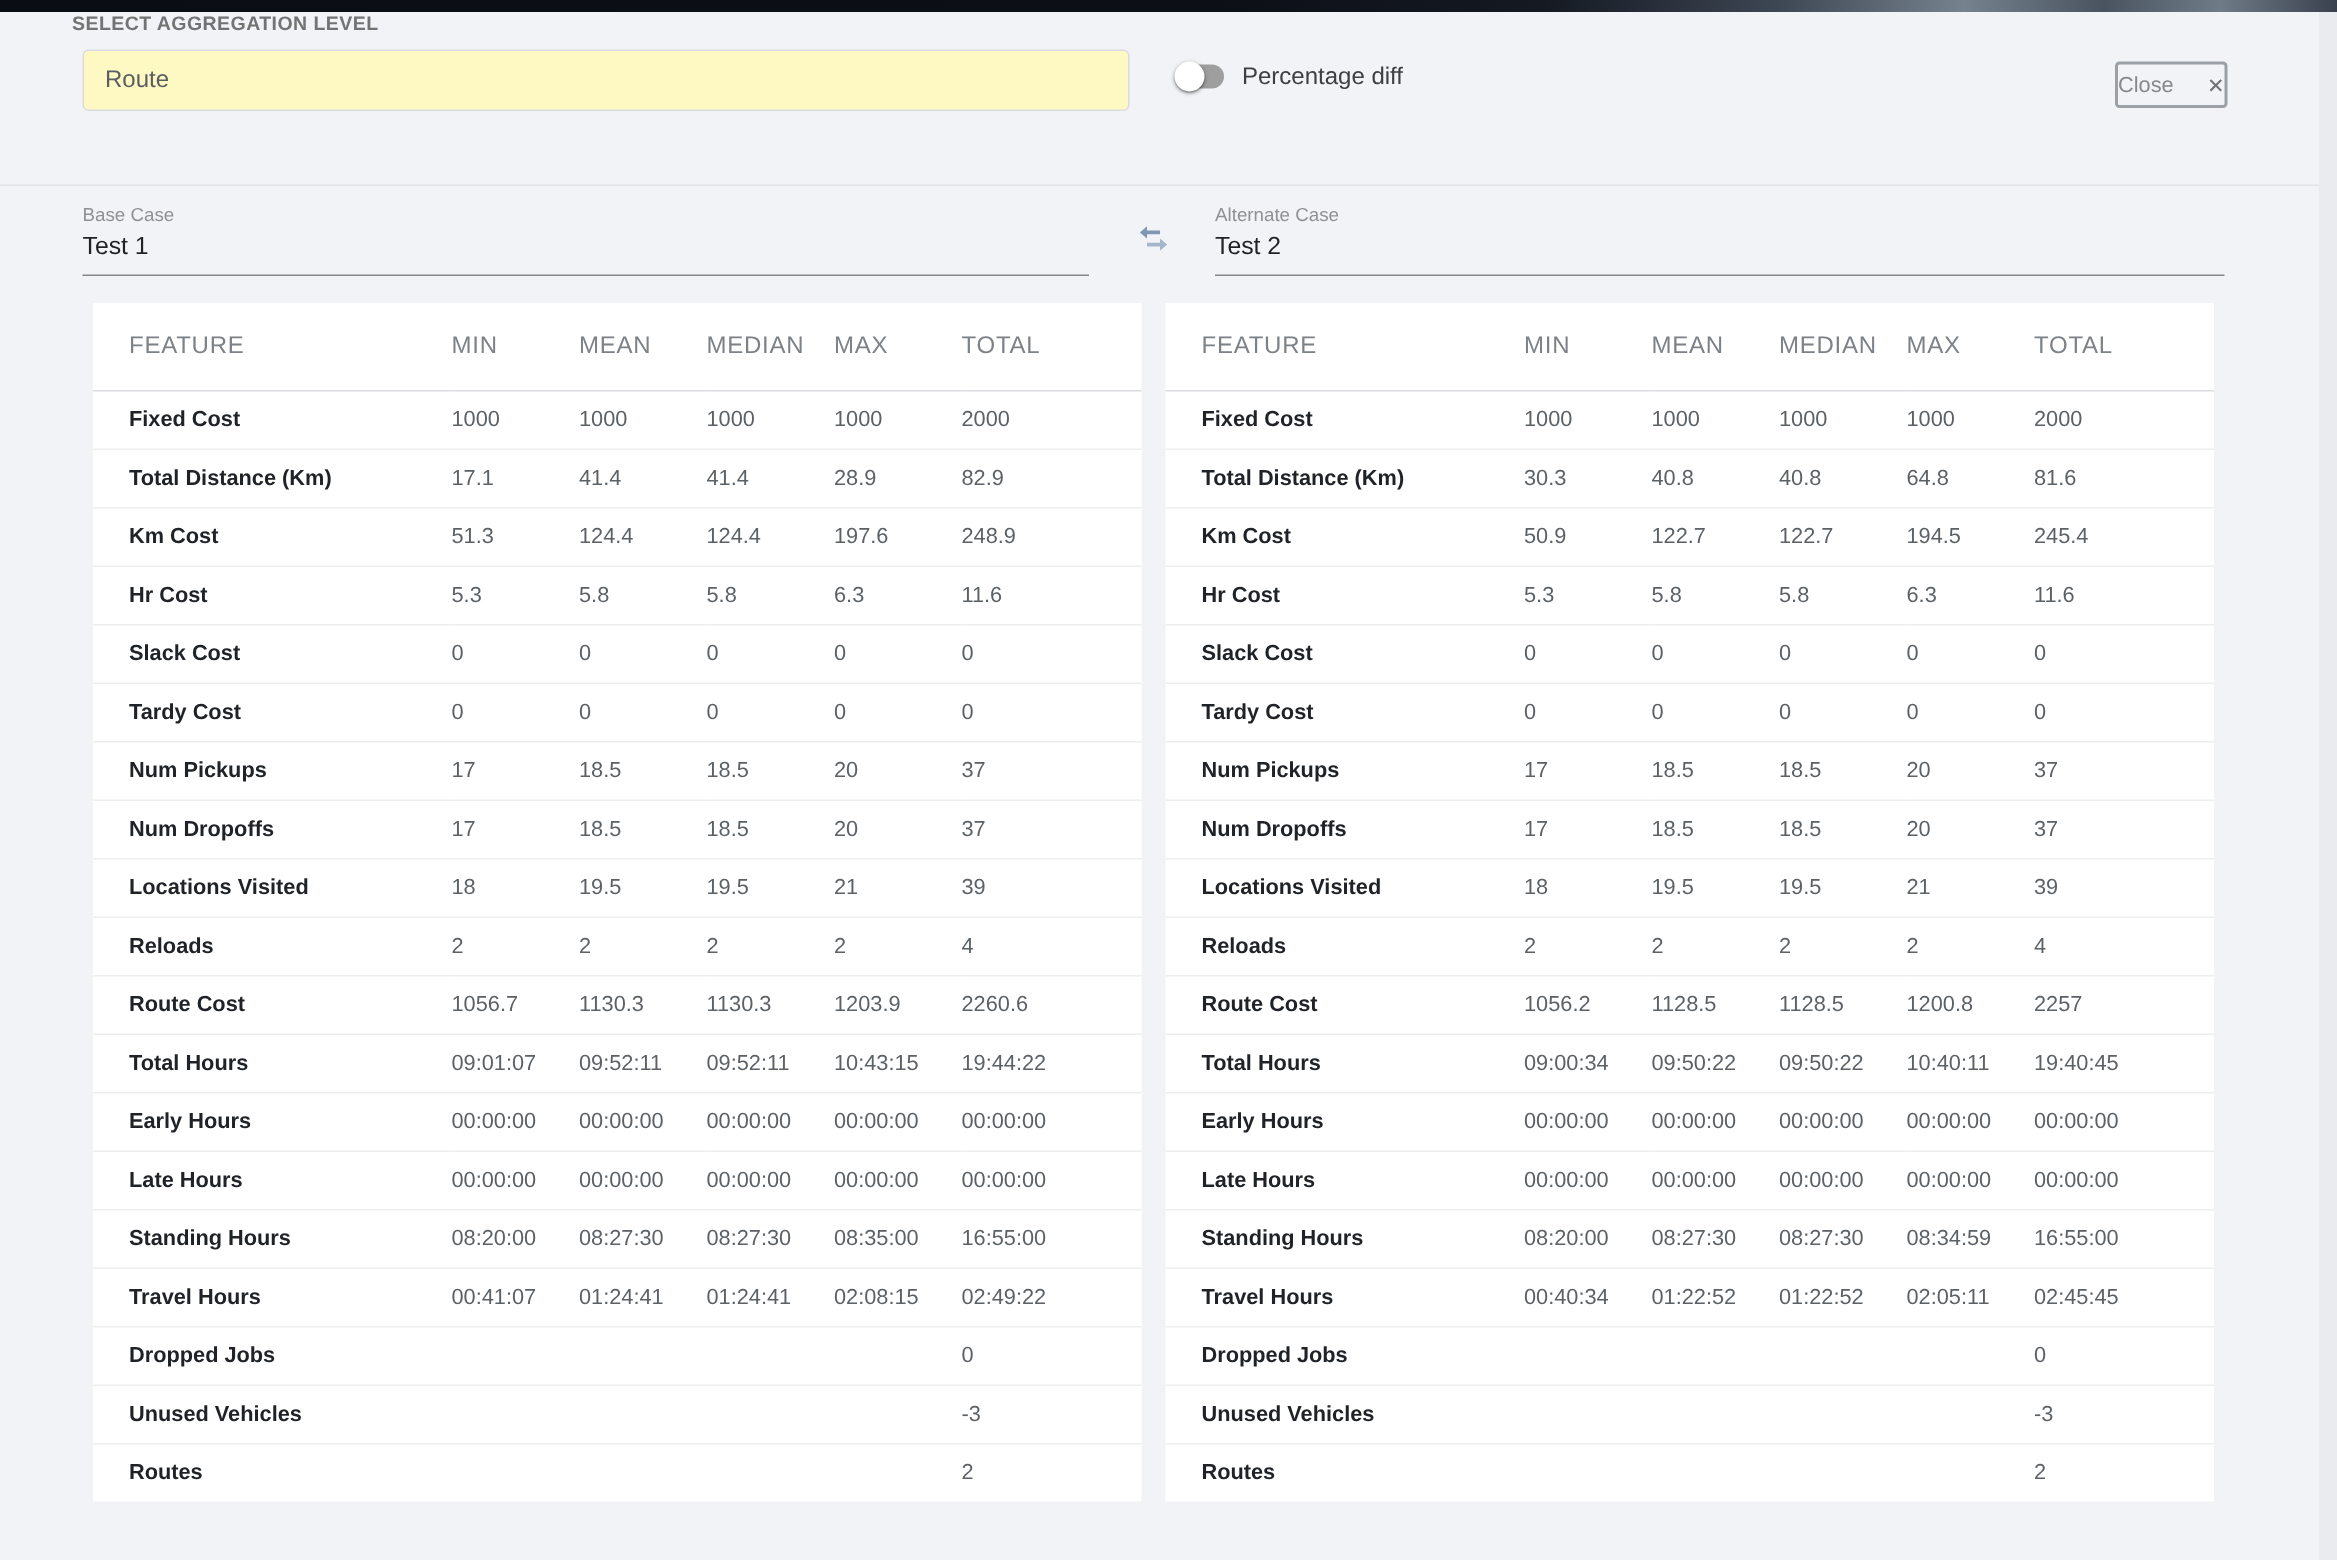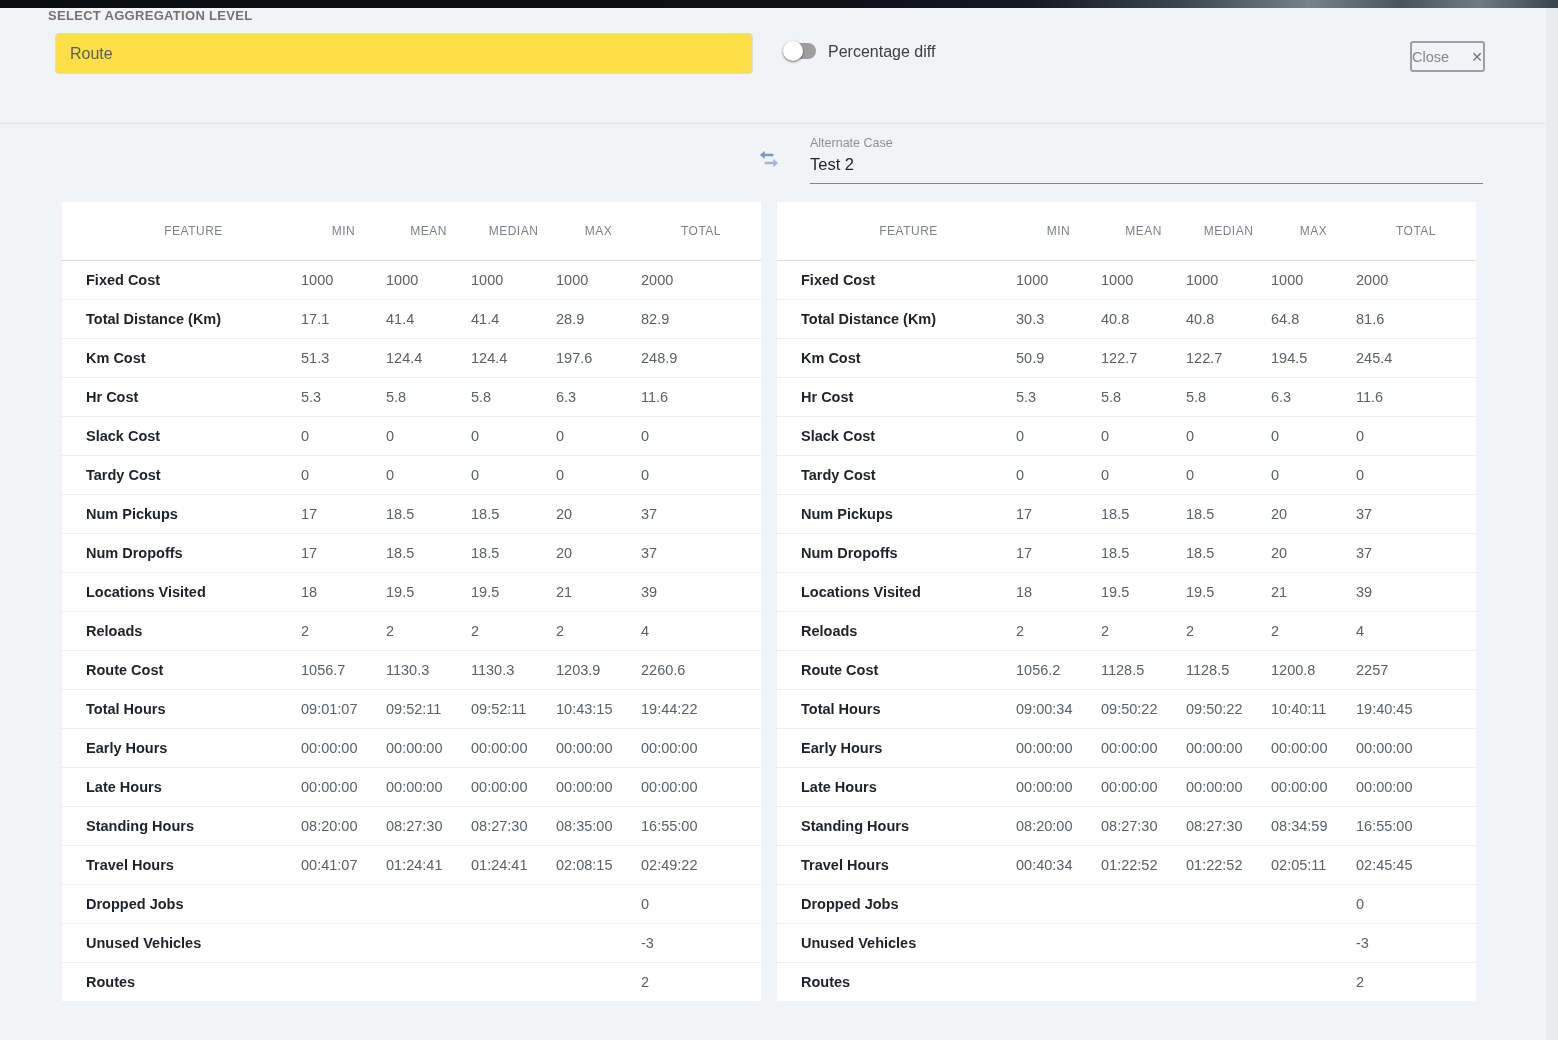--- a/index.html
+++ b/index.html
@@ -21,21 +21,21 @@
     position:absolute; right:0; top:8px; width:12px; height:1032px;
     background:#e9ebee;
   }
 
   .agg-label {
     position:absolute; left:48px; top:8px;
     font-size:13px; font-weight:bold; color:#737373; letter-spacing:0.3px;
   }
   .agg-input {
     position:absolute; left:55px; top:33px; width:698px; height:41px;
-    background:#fde047; border:1px solid #d9dbe0; border-radius:4px;
+    background:#fef9c3; border:1px solid #d9dbe0; border-radius:4px;
     padding:0 14px; font-size:16px; color:#5a5e63;
     font-family:"Liberation Sans", sans-serif; outline:none;
   }
 
   
   .toggle {
     position:absolute; left:783px; top:41px; width:33px; height:20px; cursor:pointer;
   }
   .toggle-track {
     position:absolute; left:5px; top:2px; width:28px; height:16px;
@@ -81,22 +81,22 @@
   .data-card { position:absolute; top:202px; width:699px; background:#fff; }
   .data-card.base { left:62px; }
   .data-card.alt  { left:777px; }
 
   table { width:699px; border-collapse:collapse; table-layout:fixed; }
   col.c-feature { width:239px; }
   col.c-val { width:85px; }
   col.c-last { width:120px; }
 
   thead th {
-    height:58px; text-align:center; vertical-align:middle;
-    font-size:12px; font-weight:500; color:#7d8288; letter-spacing:0.5px;
+    height:58px; text-align:left; vertical-align:middle;
+    font-size:16px; font-weight:500; color:#7d8288; letter-spacing:0.5px;
   }
   thead th.feature { padding-left:24px; }
 
   tbody td {
     height:39px; vertical-align:middle;
     border-top:1px solid #eceef0;
     font-size:14.5px; color:#5c6166;
   }
   tbody tr:first-child td { border-top:1px solid #d9dbde;margin-top:26px; }
   tbody td.feature {
@@ -119,20 +119,22 @@
 <div class="toggle-label">Percentage diff</div>
 
 <button class="close-btn">
   <span>Close</span>
   <span class="x">✕</span>
 </button>
 
 <div class="h-divider"></div>
 
 <div class="case-field base">
+  <div class="case-label">Base Case</div>
+  <div class="case-value">Test 1</div>
 </div>
 
 <div class="swap">
   <svg width="26" height="26" viewBox="0 0 24 24">
     <path d="M8 4.5 L3.6 8.25 L8 12 L8 9.4 L16 9.4 L16 7.1 L8 7.1 Z" fill="#7e97b5"></path>
     <path d="M16 12 L20.4 15.75 L16 19.5 L16 16.9 L8 16.9 L8 14.6 L16 14.6 Z" fill="#a3b6cc"></path>
   </svg>
 </div>
 
 <div class="case-field alt">

